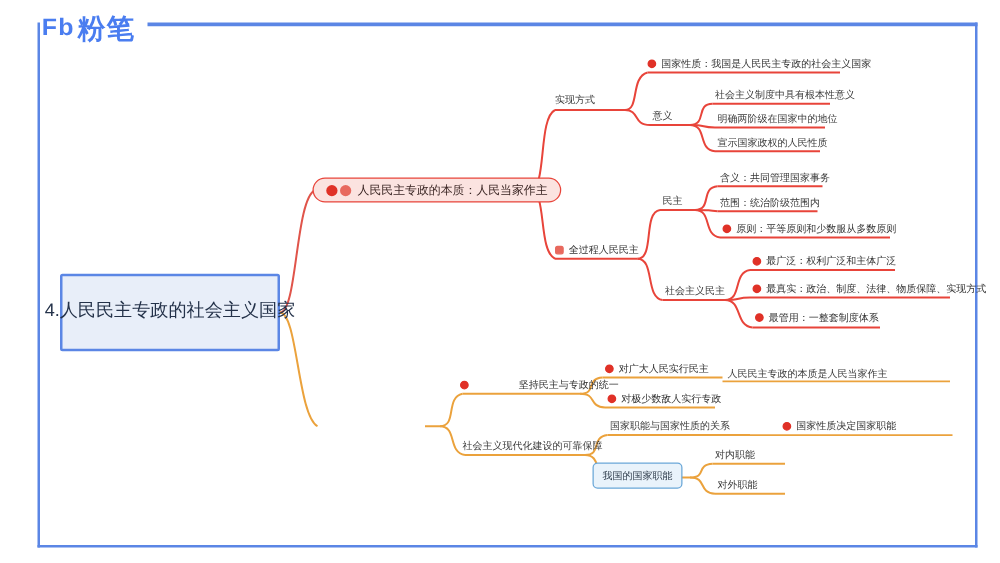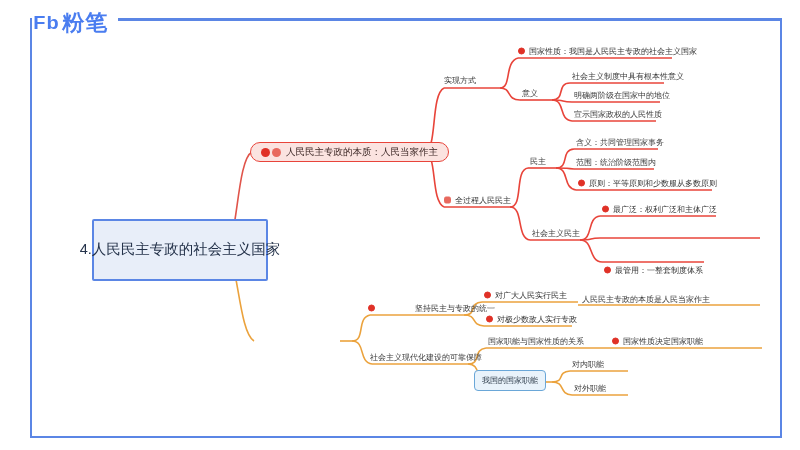--- a/index.html
+++ b/index.html
@@ -40,21 +40,20 @@
 
   .root{
     left:48px;top:219px;width:176px;height:62px;
     border:2px solid #5b86e5;background:#e8eef9;
     border-radius:2px;
     display:flex;align-items:center;justify-content:center;
     text-align:center;
     color:#24324a;font-size:14.5px;line-height:1.45;
     box-sizing:border-box;
     padding:0 8px;
-    margin-left:44px;
   }
 
   .lvl1{
     border-radius:14px;
     display:flex;align-items:center;gap:5px;
     padding:4px 10px;
     font-size:9.5px;
     box-sizing:border-box;
     height:20px;
   }
@@ -223,21 +222,25 @@
     <span class="dot filled"></span>
     <span>原则：平等原则和少数服从多数原则</span>
   </div>
 
   <div class="node plain" style="left:532px;top:233px;">社会主义民主</div>
 
   <div class="node dotitem" style="left:602px;top:209px;">
     <span class="dot filled"></span>
     <span>最广泛：权利广泛和主体广泛</span>
   </div>
-  <div class="node dotitem" style="left:604px;top:270px;">
+  <div class="node dotitem" style="left:602px;top:231px;">
+    <span class="dot filled"></span>
+    <span>最真实：政治、制度、法律、物质保障、实现方式</span>
+  </div>
+  <div class="node dotitem" style="left:604px;top:254px;">
     <span class="dot filled"></span>
     <span>最管用：一整套制度体系</span>
   </div>
 
 
   <div class="node dotitem" style="left:368px;top:308px;gap:40px;">
     <span class="dot filled"></span>
     <span>坚持民主与专政的统一</span>
   </div>
 
@@ -249,21 +252,21 @@
     <span class="dot filled"></span>
     <span>对极少数敌人实行专政</span>
   </div>
 
   <div class="node plain" style="left:582px;top:299px;">人民民主专政的本质是人民当家作主</div>
 
   <div class="node plain" style="left:370px;top:357px;">社会主义现代化建设的可靠保障</div>
 
   <div class="node plain" style="left:488px;top:341px;">国家职能与国家性质的关系</div>
 
-  <div class="node dotitem" style="left:612px;top:341px;font-family:Liberation Mono, monospace;">
+  <div class="node dotitem" style="left:626px;top:341px;font-family:Liberation Mono, monospace;">
     <span class="dot filled"></span>
     <span>国家性质决定国家职能</span>
   </div>
 
   <div class="node boxnode">
     <span>我国的国家职能</span>
   </div>
 
   <div class="node plain" style="left:572px;top:364px;">对内职能</div>
   <div class="node plain" style="left:574px;top:388px;">对外职能</div>

